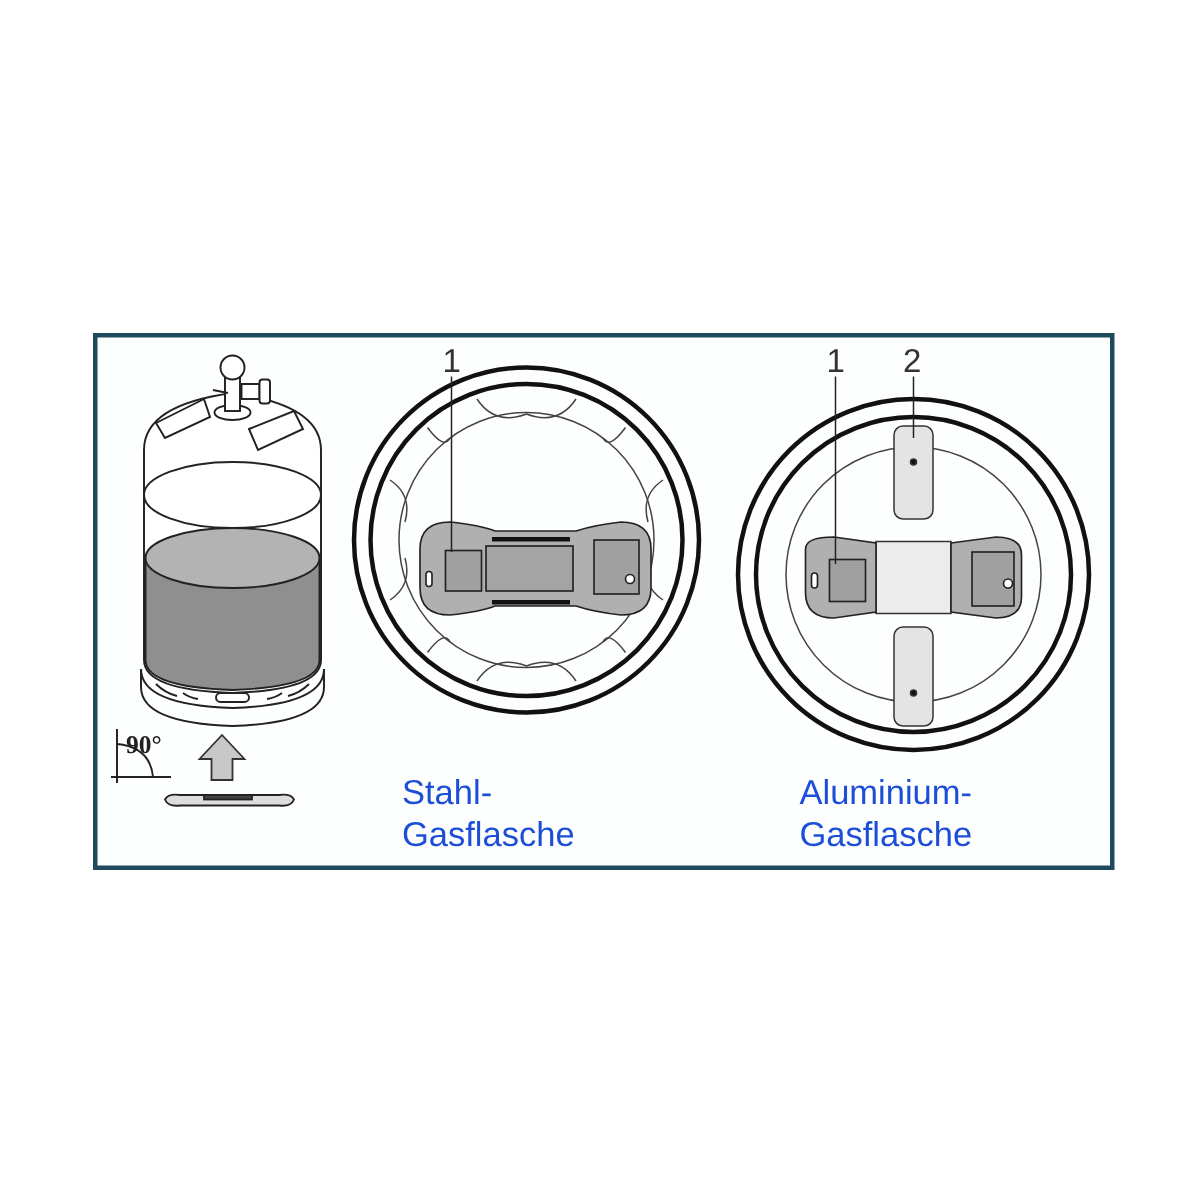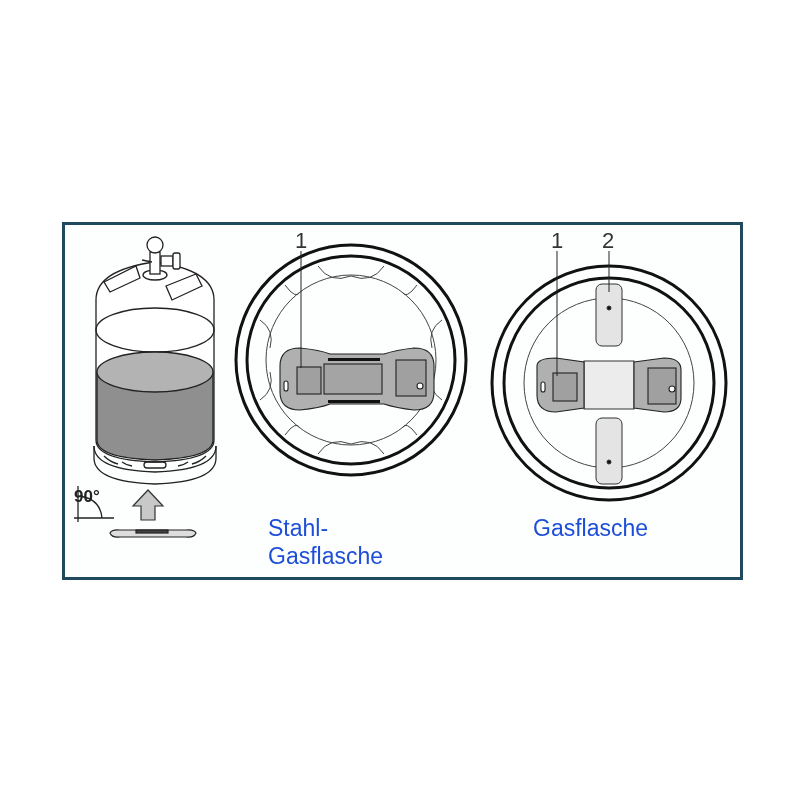--- a/index.html
+++ b/index.html
@@ -107,25 +107,26 @@
     <rect x="553" y="373" width="24" height="28" fill="#a0a0a0"></rect>
     <path d="M634,362 L664,358 Q681,358 681,370 L681,398 Q681,412 664,412 L634,408 Z"></path>
     <rect x="648" y="368" width="28" height="36" fill="#a0a0a0"></rect>
     <circle cx="672" cy="389" r="3" fill="#fff"></circle>
     <rect x="541" y="382" width="4" height="10" rx="2" fill="#fff"></rect>
   </g>
   <line x1="557" y1="251" x2="557" y2="376" stroke="#222" stroke-width="1"></line>
   <line x1="609" y1="251" x2="609" y2="292" stroke="#222" stroke-width="1"></line>
 </svg>
 
-<div class="angle" style="left:74px;top:487px;">90°</div>
+<div class="angle" style="left:84px;top:487px;font-family:Liberation Serif, serif;">90°</div>
 
 <div class="num" style="left:295px;top:230px;">1</div>
 <div class="num" style="left:551px;top:230px;">1</div>
 <div class="num" style="left:602px;top:230px;">2</div>
 
 <div class="label" style="left:268px;top:514px;">
   <div>Stahl-</div>
   <div>Gasflasche</div>
 </div>
 <div class="label" style="left:533px;top:514px;">
+  <div>Aluminium-</div>
   <div>Gasflasche</div>
 </div>
 
 </body></html>

